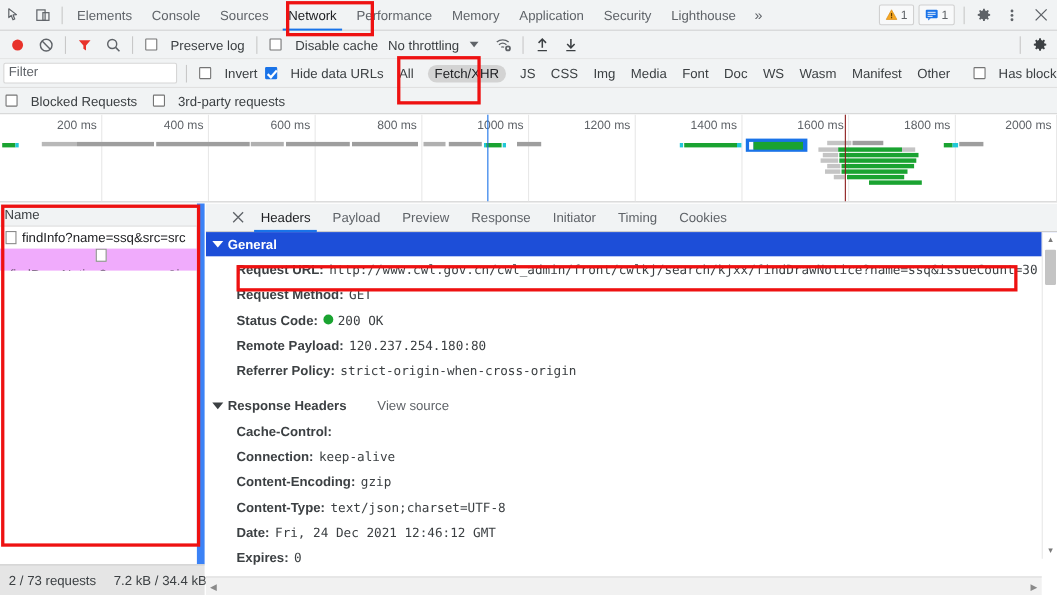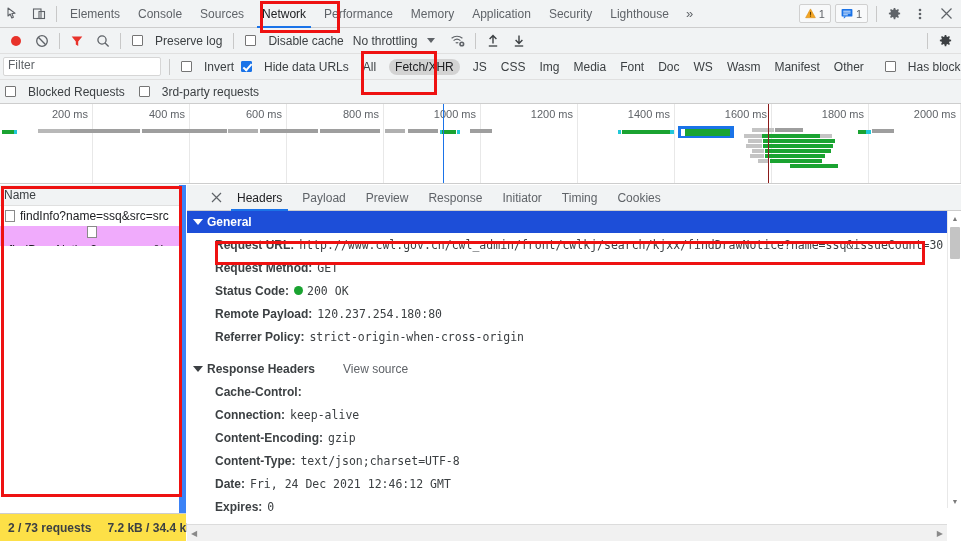--- a/index.html
+++ b/index.html
@@ -130,22 +130,22 @@
     padding-left: 5px; font-size: 12px; color: #202124; white-space: nowrap;
     overflow: hidden;
   }
   .req-row.sel { background: #f0abfc; flex-direction: column; }
   .doc-ic {
     width: 10px; height: 12px; border: 1px solid #8a8a8a; background: #fff;
     flex: 0 0 auto;
   }
   .statusbar {
     position: absolute; top: 513px; left: 0; width: 186px; height: 28px;
-    background: #fde047; border-top: 1px solid #cdcdcd;
-    display: flex; align-items: center; font-size: 12px; color: #3c4043; font-weight: bold;
+    background: #e5e5e5; border-top: 1px solid #cdcdcd;
+    display: flex; align-items: center; font-size: 12px; color: #3c4043;
   }
   .sb-item { padding: 0 8px; white-space: nowrap; }
   .sb-sep { width: 1px; height: 13px; background: #c6c6c6; }
 
   
   .rightpane {
     position: absolute; top: 185px; left: 187px; width: 774px; height: 356px;
     background: #fff; overflow: hidden;
   }
   .det-tabs {

